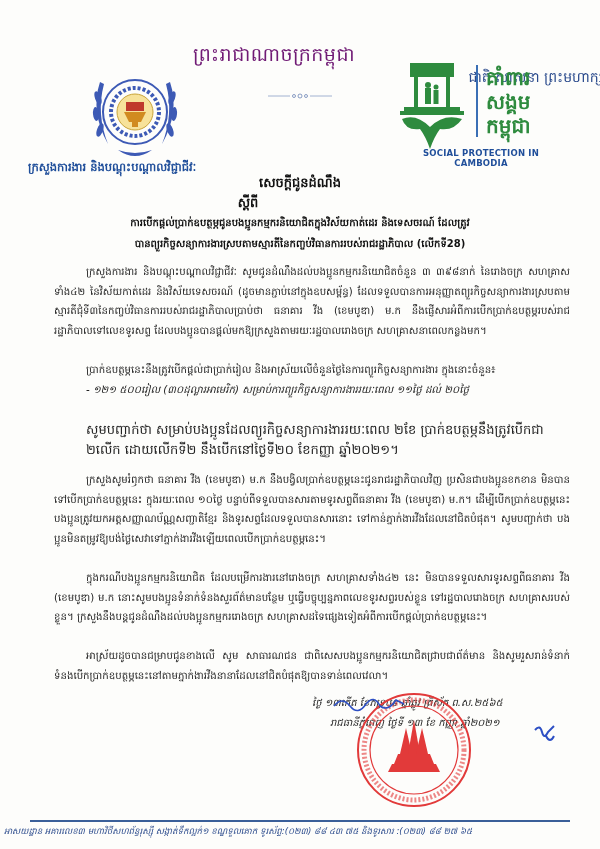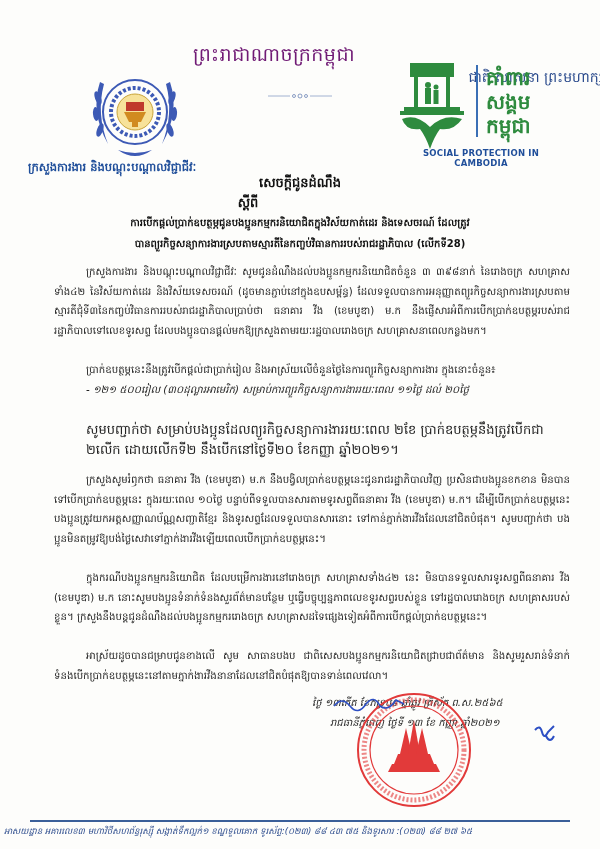--- a/index.html
+++ b/index.html
@@ -109,21 +109,21 @@
 
 <div class="abs para" style="top:470px;">
   <span class="first">ក្រសួងសូមរំឭកថា ធនាគារ វីង (ខេមបូឌា) ម.ក នឹងបង្វិលប្រាក់ឧបត្ថម្ភនេះជូនរាជរដ្ឋាភិបាលវិញ ប្រសិនជាបងប្អូនខកខាន មិនបានទៅបើកប្រាក់ឧបត្ថម្ភនេះ ក្នុងរយៈពេល ១០ថ្ងៃ បន្ទាប់ពីទទួលបានសារតាមទូរសព្ទពីធនាគារ វីង (ខេមបូឌា) ម.ក។ ដើម្បីបើកប្រាក់ឧបត្ថម្ភនេះ បងប្អូនត្រូវយកអត្តសញ្ញាណប័ណ្ណសញ្ជាតិខ្មែរ និងទូរសព្ទដែលទទួលបានសារនោះ ទៅកាន់ភ្នាក់ងារវីងដែលនៅជិតបំផុត។ សូមបញ្ជាក់ថា បងប្អូនមិនតម្រូវឱ្យបង់ថ្លៃសេវាទៅភ្នាក់ងារវីងឡើយពេលបើកប្រាក់ឧបត្ថម្ភនេះ។</span>
 </div>
 
 <div class="abs para" style="top:568px;">
   <span class="first">ក្នុងករណីបងប្អូនកម្មករនិយោជិត ដែលបម្រើការងារនៅរោងចក្រ សហគ្រាសទាំង៤២ នេះ មិនបានទទួលសារទូរសព្ទពីធនាគារ វីង (ខេមបូឌា) ម.ក នោះសូមបងប្អូនទំនាក់ទំនងសួរព័ត៌មានបន្ថែម ឬធ្វើបច្ចុប្បន្នភាពលេខទូរសព្ទរបស់ខ្លួន ទៅរដ្ឋបាលរោងចក្រ សហគ្រាសរបស់ខ្លួន។ ក្រសួងនឹងបន្តជូនដំណឹងដល់បងប្អូនកម្មកររោងចក្រ សហគ្រាសដទៃផ្សេងទៀតអំពីការបើកផ្តល់ប្រាក់ឧបត្ថម្ភនេះ។</span>
 </div>
 
 <div class="abs para" style="top:646px;">
-  <span class="first">អាស្រ័យដូចបានជម្រាបជូនខាងលើ សូម សាធានបងប ជាពិសេសបងប្អូនកម្មករនិយោជិតជ្រាបជាព័ត៌មាន និងសូមរួសរាន់ទំនាក់ទំនងបើកប្រាក់ឧបត្ថម្ភនេះនៅតាមភ្នាក់ងារវីងនានាដែលនៅជិតបំផុតឱ្យបានទាន់ពេលវេលា។</span>
+  <span class="first">អាស្រ័យដូចបានជម្រាបជូនខាងលើ សូម សាធារណជន ជាពិសេសបងប្អូនកម្មករនិយោជិតជ្រាបជាព័ត៌មាន និងសូមរួសរាន់ទំនាក់ទំនងបើកប្រាក់ឧបត្ថម្ភនេះនៅតាមភ្នាក់ងារវីងនានាដែលនៅជិតបំផុតឱ្យបានទាន់ពេលវេលា។</span>
 </div>
 
 <div class="abs date-line" style="top:696px; left:312px;">ថ្ងៃ ១៣កើត ខែភទ្របទ ឆ្នាំឆ្លូវ ត្រីស័ក ព.ស.២៥៦៥</div>
 <div class="abs date-line" style="top:716px; left:330px;">រាជធានីភ្នំពេញ ថ្ងៃទី ១៣ ខែ កញ្ញា ឆ្នាំ២០២១</div>
 
 <svg class="abs seal" viewBox="0 0 120 125">
   <circle cx="60" cy="62" r="56" fill="none" stroke="#e23a3a" stroke-width="2"></circle>
   <circle cx="60" cy="62" r="44" fill="none" stroke="#e23a3a" stroke-width="1.2"></circle>
   <circle cx="60" cy="62" r="50" fill="none" stroke="#e23a3a" stroke-width="5" stroke-dasharray="2 2" opacity="0.6"></circle>
   <g fill="#e23a3a">

